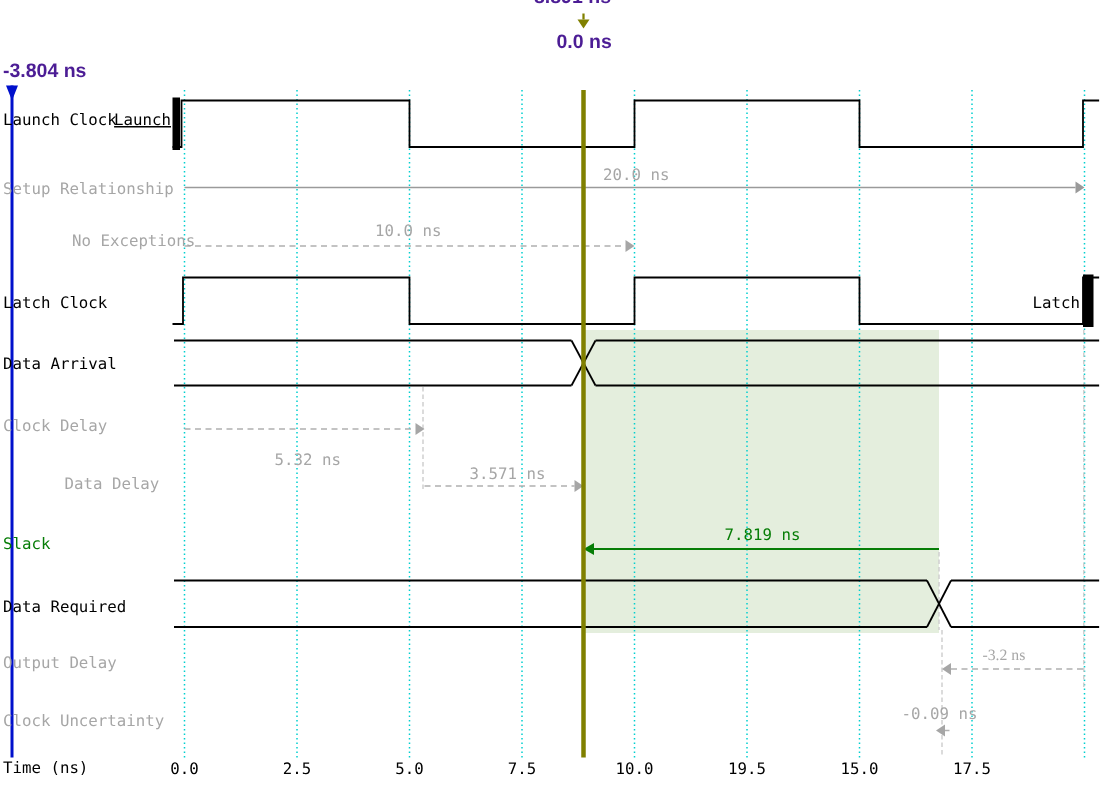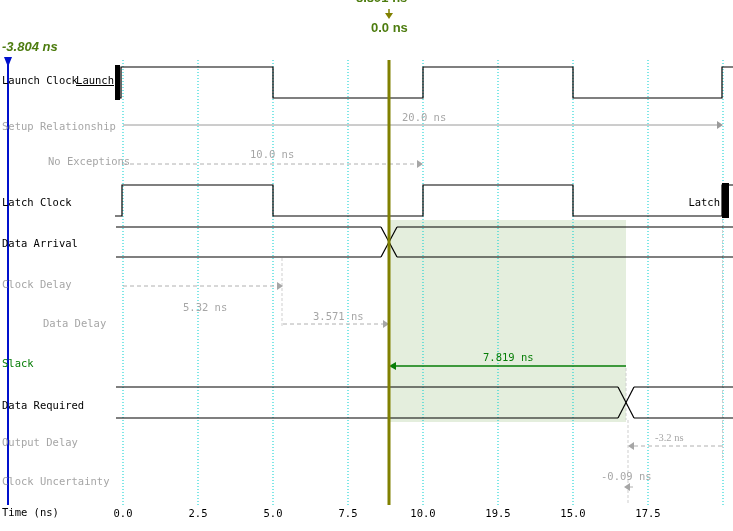--- a/index.html
+++ b/index.html
@@ -1,21 +1,21 @@
 <!DOCTYPE html>
 <html><head>
 <meta charset="utf-8">
 <style>
   html,body{margin:0;padding:0;background:#fff;}
   .stage{position:relative;width:733px;height:531px;background:#fff;overflow:hidden;
          font-family:"DejaVu Sans Mono",monospace;}
   .txt{position:absolute;white-space:nowrap;font-size:10.5px;line-height:13px;color:#000;}
   .gray{color:#a6a6a6;}
   .green{color:#067d06;}
-  .sans{font-family:"Liberation Sans","DejaVu Sans",sans-serif;font-size:13px;font-weight:600;color:#4d7c0f;}
+  .sans{font-family:"Liberation Sans","DejaVu Sans",sans-serif;font-size:13px;font-weight:600;color:#4c1d95;}
   .right{text-align:right;}
   .center{text-align:center;}
   svg{position:absolute;left:0;top:0;}
 </style>
 </head>
 <body>
 
 <div class="stage">
 
   <svg width="733" height="531" viewBox="0 0 733 531">
@@ -107,21 +107,21 @@
     </g>
 
     <g>
       <line x1="8" y1="57" x2="8" y2="505" stroke="#0010cc" stroke-width="2"></line>
       <polygon points="4,57 12,57 8,67" fill="#0010cc"></polygon>
     </g>
   </svg>
 
   <div class="txt sans" style="left:356px;top:-9px;">8.891 ns</div>
   <div class="txt sans" style="left:371px;top:21px;">0.0 ns</div>
-  <div class="txt sans" style="left:2px;top:40px;font-style:italic;">-3.804 ns</div>
+  <div class="txt sans" style="left:2px;top:40px;">-3.804 ns</div>
 
   <div class="txt" style="left:2px;top:74px;">Launch Clock</div>
   <div class="txt gray" style="left:2px;top:120px;">Setup Relationship</div>
   <div class="txt gray" style="left:22px;top:155px;margin-left:26px;">No Exceptions</div>
   <div class="txt" style="left:2px;top:196px;text-align:center;">Latch Clock</div>
   <div class="txt" style="left:2px;top:237px;">Data Arrival</div>
   <div class="txt gray" style="left:2px;top:278px;">Clock Delay</div>
   <div class="txt gray" style="left:2px;top:317px;padding-left:41px;">Data Delay</div>
   <div class="txt green" style="left:2px;top:357px;">Slack</div>
   <div class="txt" style="left:2px;top:399px;">Data Required</div>

